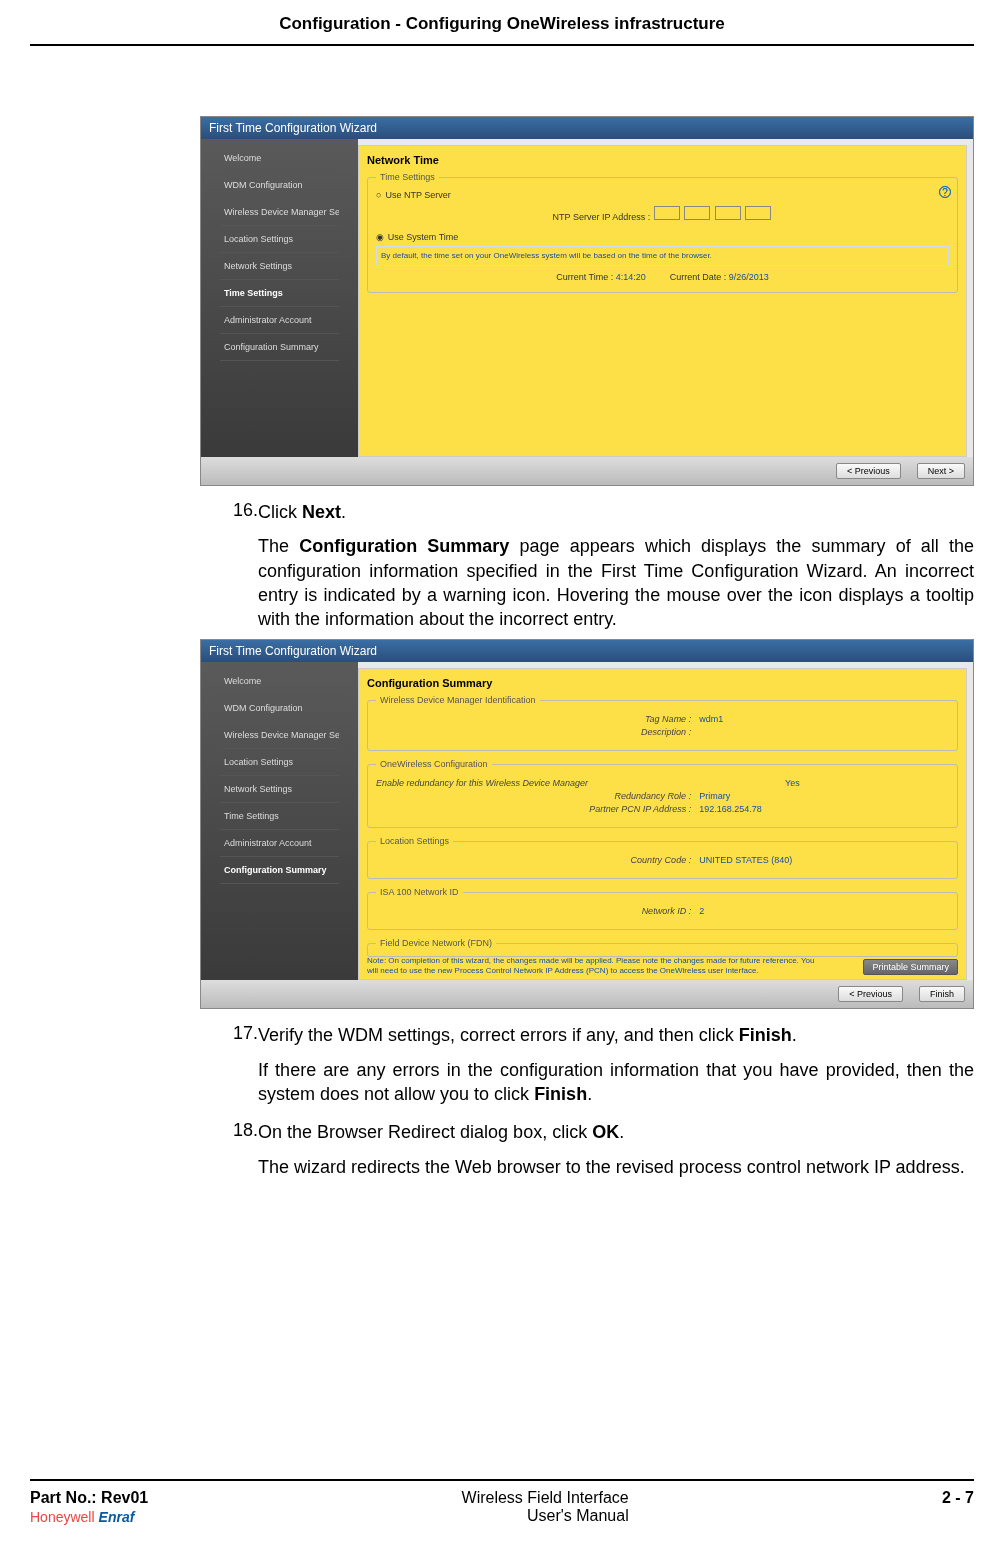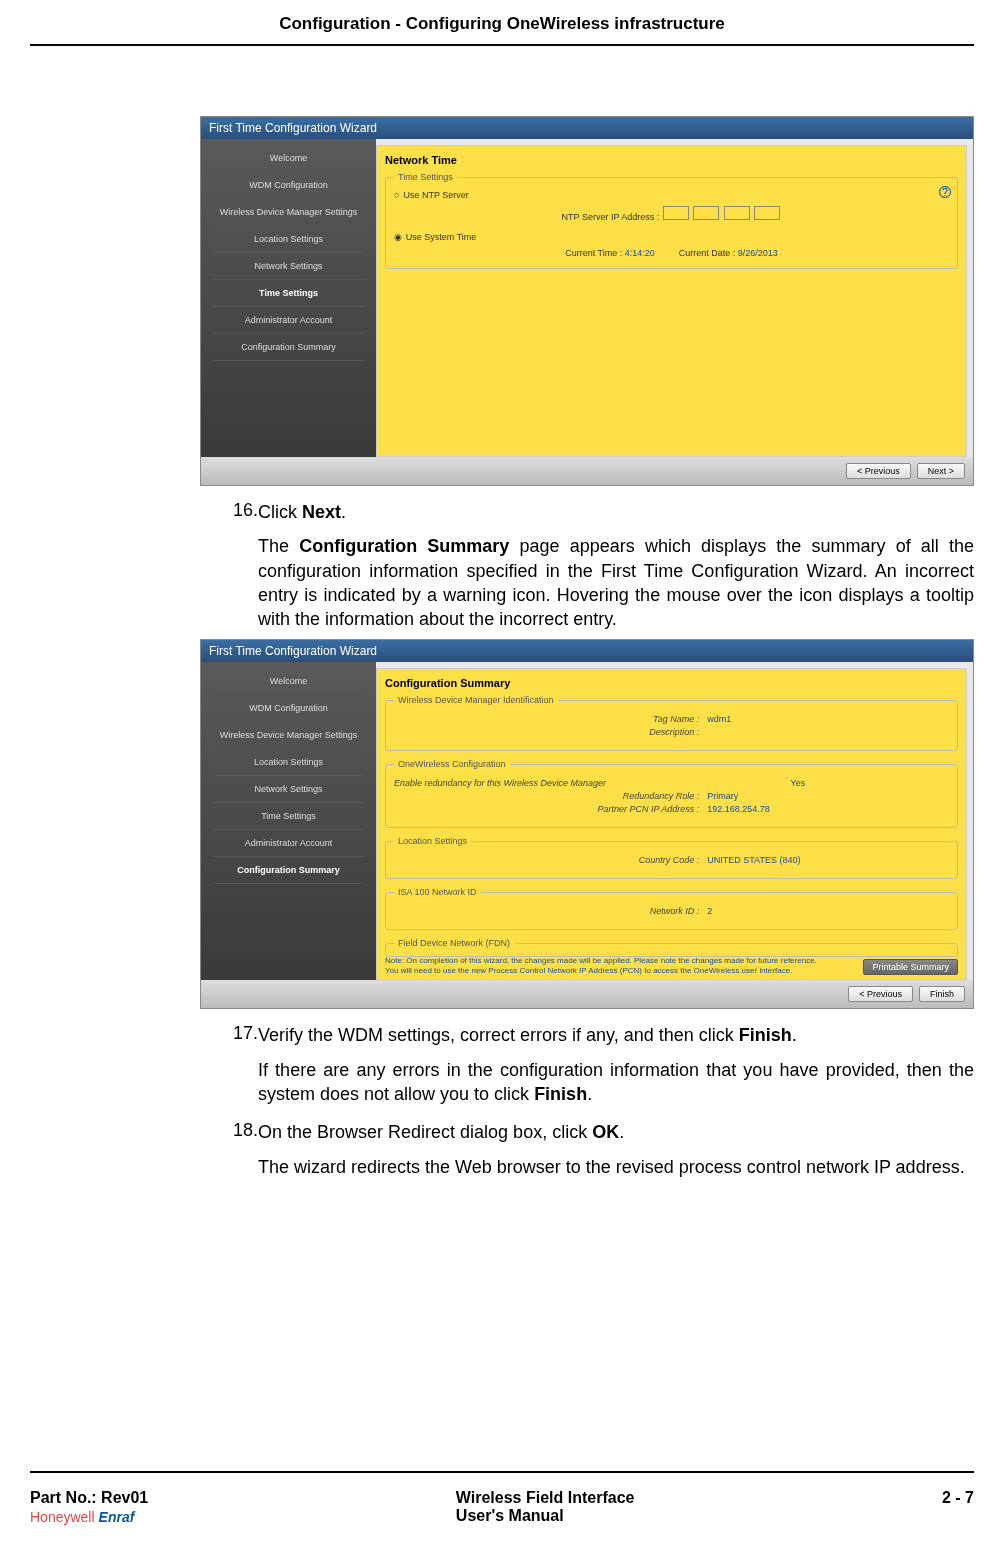--- a/index.html
+++ b/index.html
@@ -34,26 +34,25 @@
     background: linear-gradient(#3a6ea5, #2a4e7a);
     color: #fff;
     padding: 4px 8px;
     font-size: 12px;
   }
   .wizard-body {
     display: flex;
     height: calc(100% - 50px);
   }
   .wizard-sidebar {
-    width: 175px;
+    width: 157px;
     background: linear-gradient(#5a5a5a, #3a3a3a);
     color: #ddd;
-    padding: 6px 12px;
+    padding: 6px 19px;
     font-size: 9px;
-    text-align: center;
   }
   .wizard-sidebar div {
     padding: 8px 4px;
     border-bottom: 1px solid #555;
     white-space: nowrap;
     overflow: hidden;
   }
   .wizard-sidebar .active { color: #fff; font-weight: bold; }
   .wizard-main {
     flex: 1;
@@ -85,21 +84,21 @@
   .ip-row { text-align: center; margin: 6px 0; }
   .ip-box { display:inline-block; width: 26px; height: 14px; border:1px solid #888; margin: 0 1px; }
   .kv-row { display:flex; gap:8px; margin: 3px 0; font-size:9px; }
   .kv-row .kv-label { flex: 0 0 55%; text-align: right; color:#444;font-style:italic; }
   .kv-row .kv-value { color:#1a4ea0; }
   .wizard-footer {
     position: absolute; bottom: 0; left: 0; right: 0;
     height: 28px;
     background: linear-gradient(#ddd, #bbb);
     display: flex; justify-content: flex-end; align-items: center;
-    padding: 0 8px; gap: 6px;
+    padding: 0 8px; gap: 16px;
   }
   .wiz-btn {
     font-size: 9px; padding: 2px 10px;
     background: linear-gradient(#fafafa,#ddd);
     border: 1px solid #888; border-radius: 2px;
   }
   .note-text { color:#1a4ea0; font-size:8px; line-height:1.2; position:absolute; bottom:4px; left:8px; right:140px; }
   .printable-btn { position:absolute; bottom:4px; right:8px; font-size:9px; padding:2px 8px; background:linear-gradient(#888,#666); color:#fff; border:1px solid #555; border-radius:2px; }
 
   
@@ -108,31 +107,31 @@
   .step-num { flex: 0 0 48px; text-align: right; font-size: 18px; }
   .step-body { flex: 1; font-size: 18px; line-height: 1.35; text-align: justify; }
   .step-body p { margin-top: 10px; }
 
   
   .page-footer {
     position: absolute;
     bottom: 18px;
     left: 30px; right: 30px;
     border-top: 2px solid #000;
-    padding-top: 16px;
+    padding-top: 8px;
     display: flex;
     justify-content: space-between;
     align-items: flex-start;
     font-size: 16px;
   }
   .footer-left { display:flex; flex-direction:column; gap:2px; }
   .brand { display:flex; align-items:center; gap:4px; font-size:14px; }
   .brand .hw { color:#ef4444; font-weight:normal; }
   .brand .enraf { color:#0a5aa0; font-weight:bold; font-style:italic; }
-  .footer-center { font-weight:bold; text-align:left; }
+  .footer-center { font-weight:normal; text-align:right; }
   .footer-right { font-weight:bold; }
 </style>
 </head>
 <body>
 
 <div class="page-header">Configuration - Configuring OneWireless infrastructure</div>
 
 <div class="wizard-container first">
   <div class="wizard-titlebar">First Time Configuration Wizard</div>
   <div class="wizard-body">
@@ -160,20 +159,21 @@
           <span class="ip-box"></span>
           <span class="ip-box"></span>
           <span class="ip-box"></span>
           <span class="ip-box"></span>
         </div>
         <div class="radio-row" style="margin-top:10px">
           <span>◉</span>
           <span>Use System Time</span>
           <span class="help-icon">?</span>
         </div>
+        <div class="info-text">By default, the time set on your OneWireless system will be based on the time of the browser.</div>
         <div style="display:flex;justify-content:center;gap:24px;margin-top:6px">
           <span><span>Current Time :</span> <span style="color:#1a4ea0">4:14:20</span></span>
           <span><span>Current Date :</span> <span style="color:#1a4ea0">9/26/2013</span></span>
         </div>
       </fieldset>
     </div>
   </div>
   <div class="wizard-footer">
     <button class="wiz-btn">&lt; Previous</button>
     <button class="wiz-btn">Next &gt;</button>

